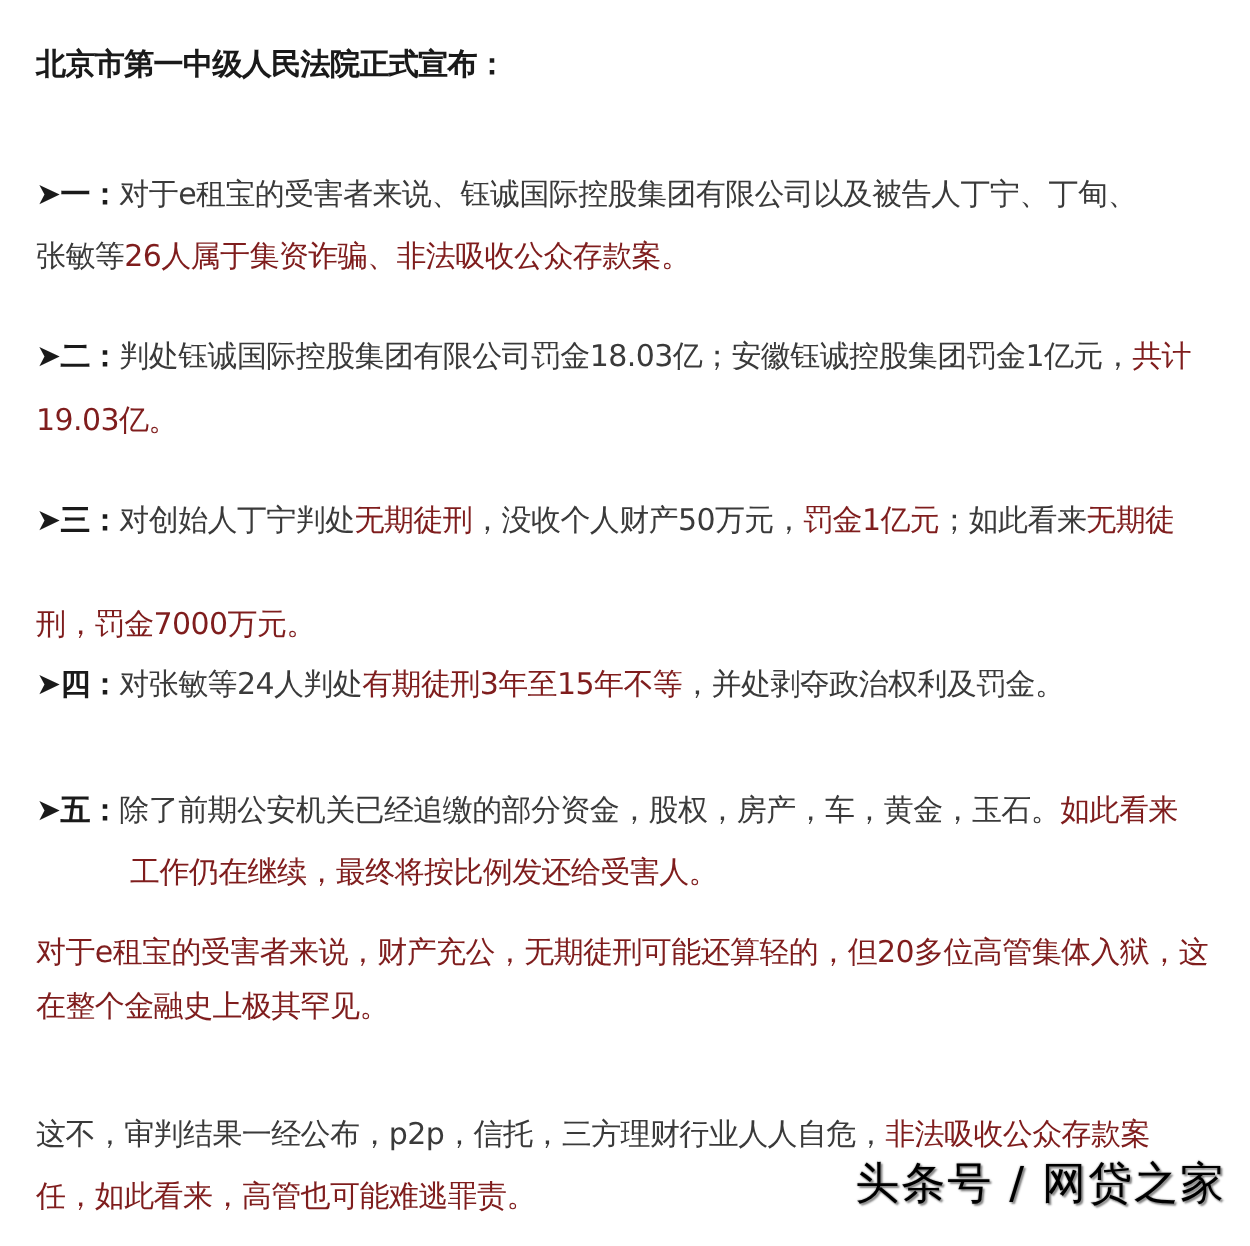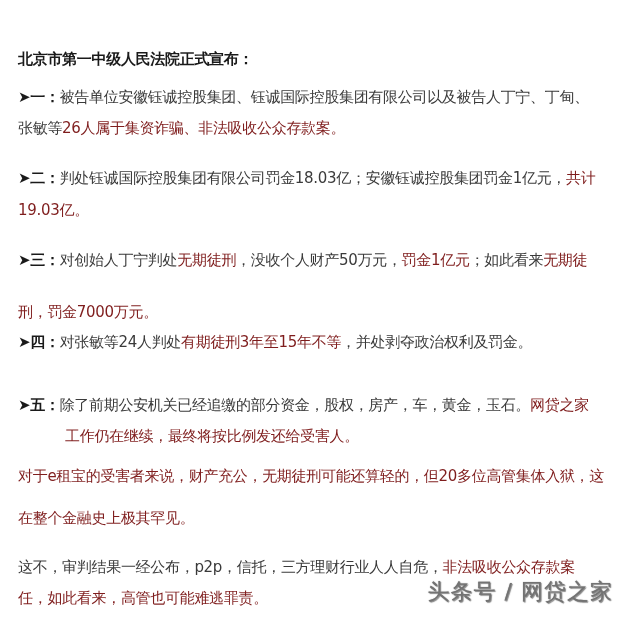--- a/index.html
+++ b/index.html
@@ -7,40 +7,40 @@
     width: 625px; height: 623px; background: #ffffff; position: relative; overflow: hidden;
     font-family: "DejaVu Sans", "Liberation Sans", sans-serif;
     color: #3a3a3a;
   }
   .line {
     position: absolute; left: 18px; font-size: 15px; line-height: 20px; white-space: nowrap;
     letter-spacing: -0.3px;
   }
   .b { font-weight: normal; color: #7f1d1d; }
   .arrow { font-weight: bold; color: #1a1a1a; }
-  .title { font-weight: bold; color: #1a1a1a; margin-top: 27px; }
+  .title { font-weight: bold; color: #1a1a1a; }
   .watermark {
-    position: absolute; right: 12px; top: 577px; font-size: 22px; color: #737373;
+    position: absolute; right: 12px; top: 577px; font-size: 22px; color: #000000;
     text-shadow: 0 0 1px #777, 1px 1px 1px #888; letter-spacing: 1px; white-space: nowrap;
   }
 </style>
 </head>
 <body>
 
 <div>
   <div class="line title" style="top:22px">北京市第一中级人民法院正式宣布：</div>
   <div id="content">
-      <div class="line" style="top: 87px;"><span class="arrow">➤一：</span><span>被告单位安徽钰诚控股集团、钰诚国际控股集团有限公司以及被告人丁宁、丁甸、</span></div>
+      <div class="line" style="top: 87px;"><span class="arrow">➤一：</span><span>对于e租宝的受害者来说、钰诚国际控股集团有限公司以及被告人丁宁、丁甸、</span></div>
       <div class="line" style="top: 118px;"><span>张敏等</span><span class="b">26人属于集资诈骗、非法吸收公众存款案。</span></div>
       <div class="line" style="top: 168px;"><span class="arrow">➤二：</span><span>判处钰诚国际控股集团有限公司罚金18.03亿；安徽钰诚控股集团罚金1亿元，</span><span class="b">共计</span></div>
       <div class="line" style="top: 200px;"><span class="b">19.03亿。</span></div>
       <div class="line" style="top: 250px;"><span class="arrow">➤三：</span><span>对创始人丁宁判处</span><span class="b">无期徒刑</span><span>，没收个人财产50万元，</span><span class="b">罚金1亿元</span><span>；如此看来</span><span class="b">无期徒</span></div>
       <div class="line" style="top: 282px; margin-top: 20px;"><span class="b">刑，罚金7000万元。</span></div>
       <div class="line" style="top: 332px;"><span class="arrow">➤四：</span><span>对张敏等24人判处</span><span class="b">有期徒刑3年至15年不等</span><span>，并处剥夺政治权利及罚金。</span></div>
-      <div class="line" style="top: 395px;"><span class="arrow">➤五：</span><span>除了前期公安机关已经追缴的部分资金，股权，房产，车，黄金，玉石。</span><span class="b">网贷之家</span></div>
+      <div class="line" style="top: 395px;"><span class="arrow">➤五：</span><span>除了前期公安机关已经追缴的部分资金，股权，房产，车，黄金，玉石。</span><span class="b">如此看来</span></div>
       <div class="line" style="top: 426px; margin-left: 47px;"><span class="b">工作仍在继续，最终将按比例发还给受害人。</span></div>
       <div class="line" style="top: 466px;"><span class="b">对于e租宝的受害者来说，财产充公，无期徒刑可能还算轻的，但20多位高管集体入狱，这</span></div>
-      <div class="line" style="top: 508px; text-align: right;"><span class="b">在整个金融史上极其罕见。</span></div>
+      <div class="line" style="top: 493px; text-align: right;"><span class="b">在整个金融史上极其罕见。</span></div>
       <div class="line" style="top: 557px;"><span>这不，审判结果一经公布，p2p，信托，三方理财行业人人自危，</span><span class="b">非法吸收公众存款案</span></div>
       <div class="line" style="top: 588px;"><span class="b">任，如此看来，高管也可能难逃罪责。</span></div>
     </div>
   <div class="watermark">头条号 / 网贷之家</div>
 </div>
 
 </body></html>

